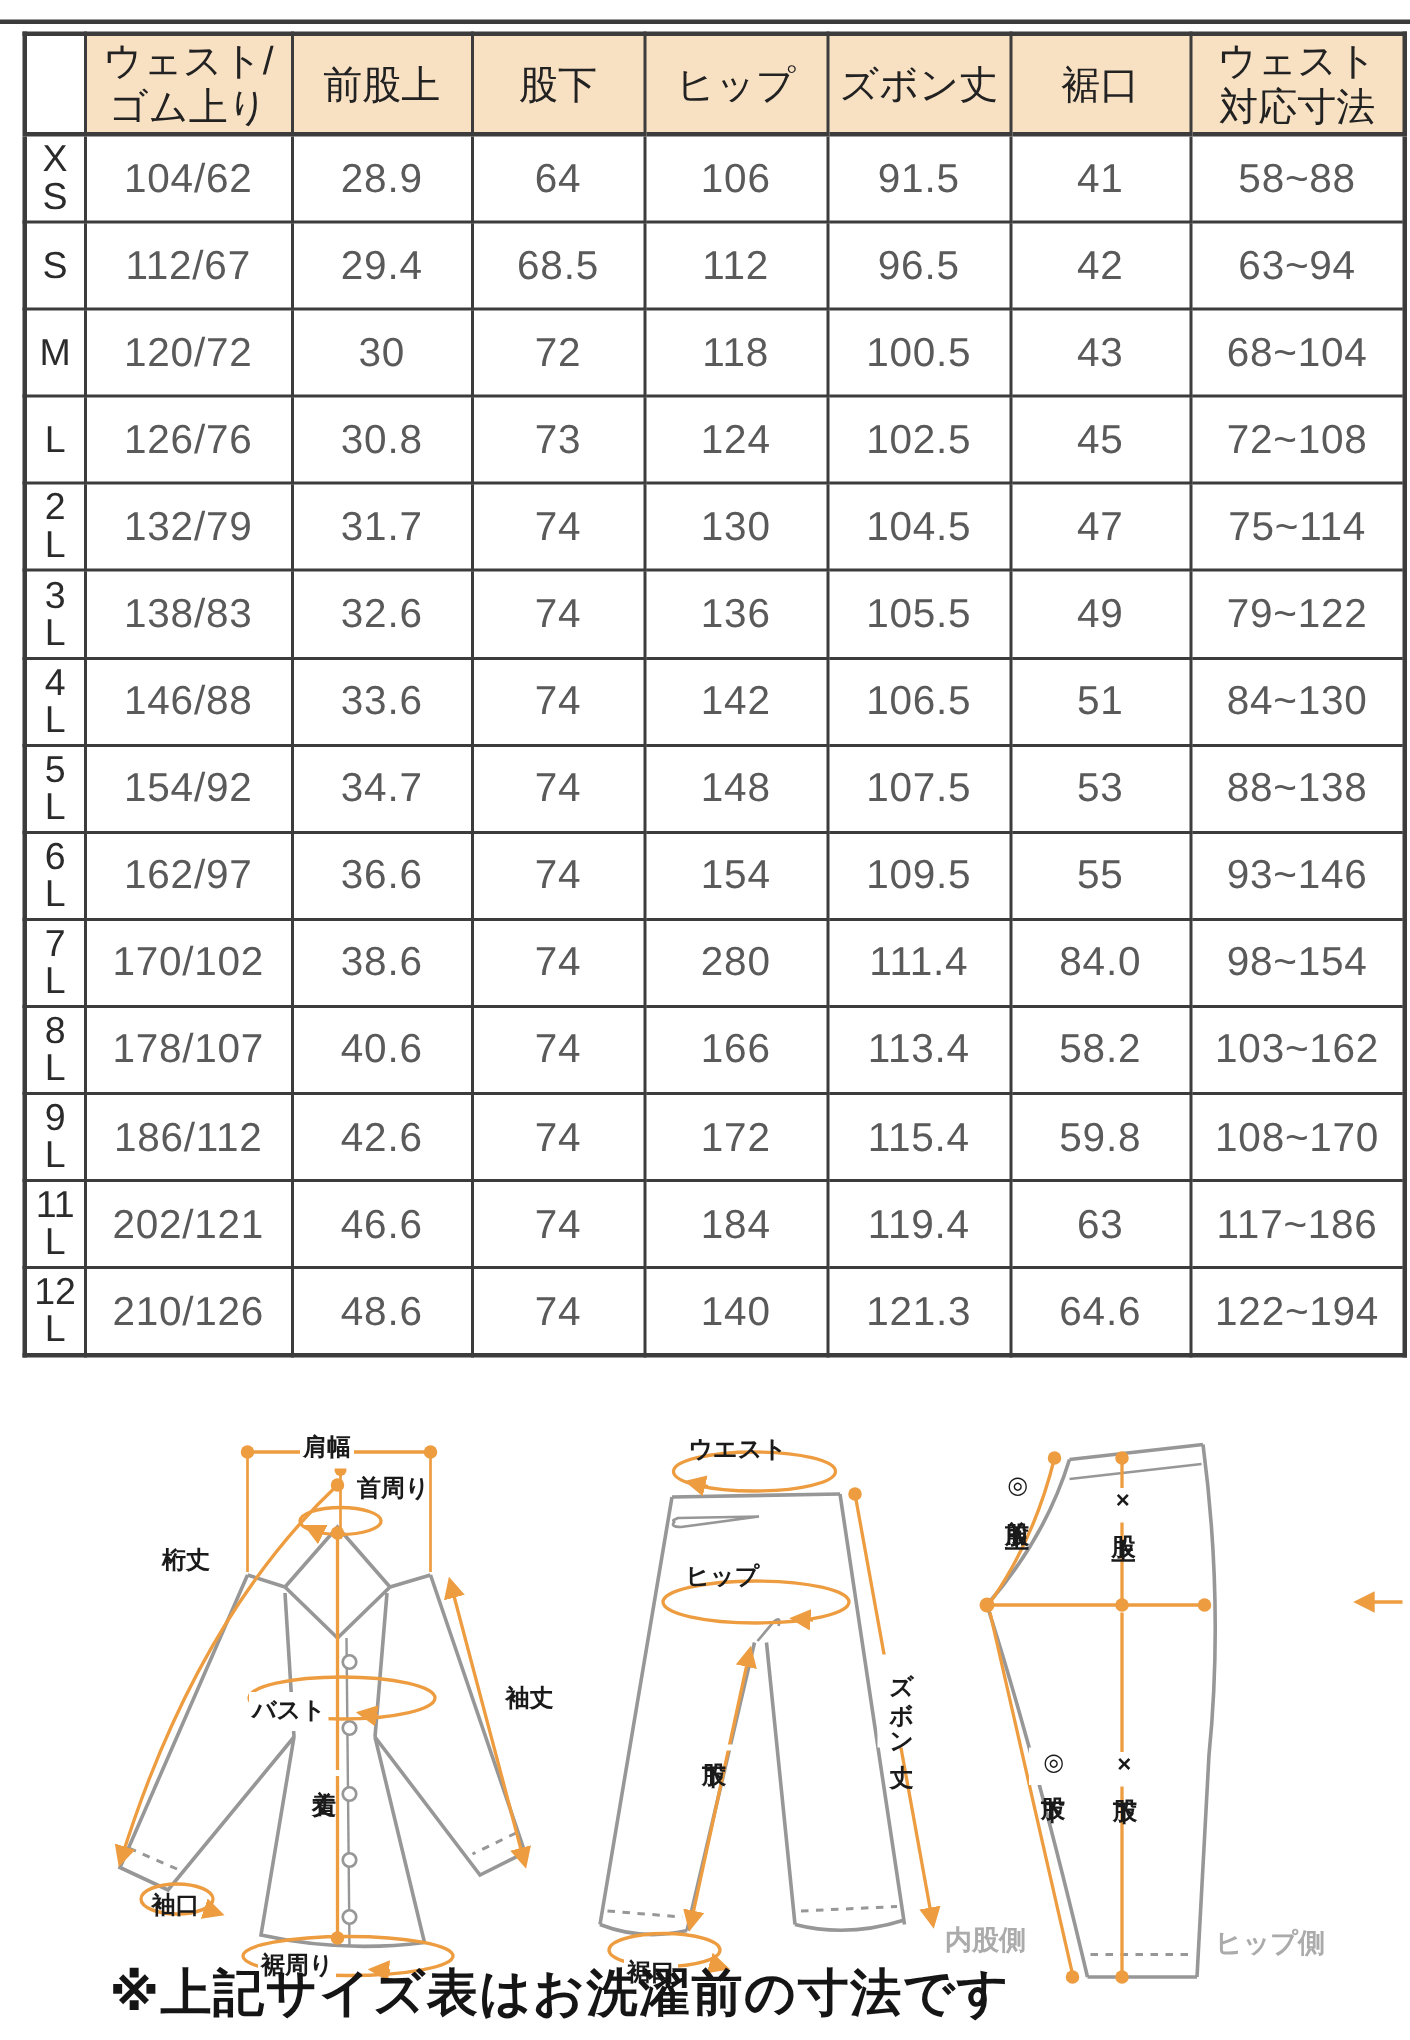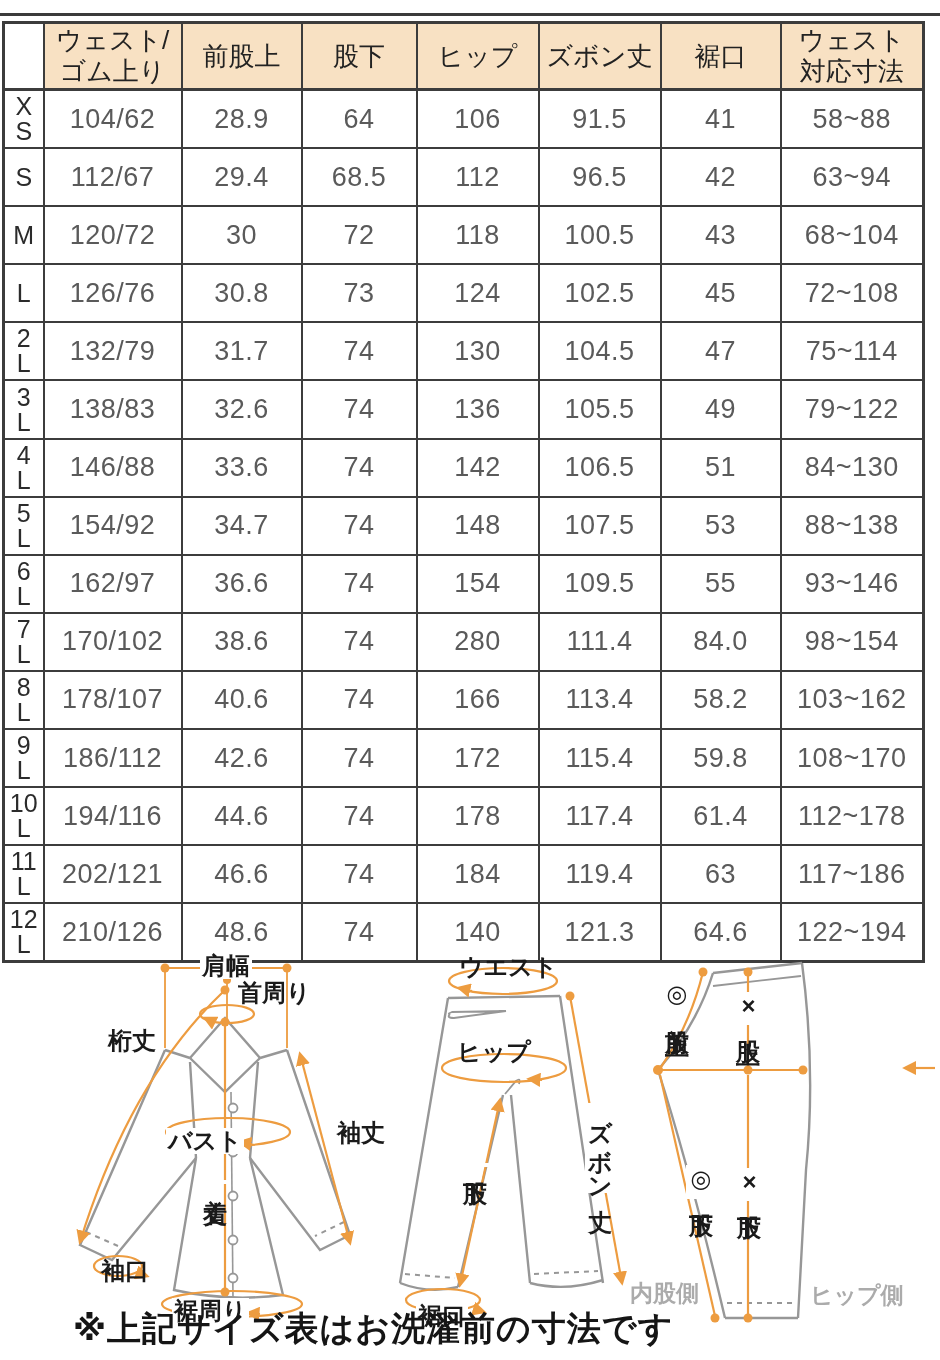--- a/index.html
+++ b/index.html
@@ -1,36 +1,36 @@
 <!DOCTYPE html>
 <html><head>
 <meta charset="utf-8">
 <style>
   html,body{margin:0;padding:0;background:#fff;}
   #page{position:relative;width:940px;height:1360px;background:#fff;overflow:hidden;
         font-family:"Liberation Sans","DejaVu Sans",sans-serif;}
   
   .top-rule{position:absolute;left:0;top:13px;width:940px;height:3px;background:#3b3b3b;}
   
-  .size-table-wrap{position:absolute;left:2px;top:21px;width:920px;}
+  .size-table-wrap{position:absolute;left:15px;top:21px;width:920px;}
   table{border-collapse:collapse;table-layout:fixed;width:920px;border:3px solid #3c3c3c;}
   th,td{border:2px solid #3c3c3c;text-align:center;vertical-align:middle;padding:0;}
   thead th{background:#f8e1c3;height:64px;font-size:26px;font-weight:normal;color:#222;
            line-height:31px;white-space:pre-line;border-bottom:3px solid #3c3c3c;}
   thead th.corner{background:#ffffff;}
   td.size{font-size:25px;line-height:25px;color:#2b2b2b;white-space:pre-line;font-weight:normal;}
   td.val{font-size:27px;color:#5a5a5a;height:56.1px;letter-spacing:0.5px;}
   
   .diagram{position:absolute;left:0;top:930px;width:940px;height:430px;}
   .diagram svg{position:absolute;left:0;top:0;}
-  .dlabel{position:absolute;font-size:24px;font-weight:bold;color:#1a1a1a;line-height:26px;
+  .dlabel{position:absolute;font-size:16px;font-weight:bold;color:#1a1a1a;line-height:26px;
           white-space:nowrap;z-index:3;}
   .dlabel.bgw{background:#fff;padding:0 2px;}
   .vlabel{writing-mode:vertical-rl;text-orientation:upright;letter-spacing:2px;white-space:nowrap;}
-  .graylbl{color:#ababab;font-size:23px;font-weight:bold;}
+  .graylbl{color:#ababab;font-size:18px;font-weight:bold;}
   .note{position:absolute;left:73px;top:1306px;font-size:34px;font-weight:bold;color:#151515;
         letter-spacing:1px;z-index:4;}
   .oline{stroke:#ed9c40;stroke-width:2.2;fill:none;}
   .othin{stroke:#ed9c40;stroke-width:1.8;fill:none;}
   .gline{stroke:#979797;stroke-width:2.4;fill:none;}
   .gdash{stroke:#979797;stroke-width:2;fill:none;stroke-dasharray:5,5;}
   .odot{fill:#ed9c40;stroke:none;}
   .btn{fill:#fff;stroke:#979797;stroke-width:1.8;}
 </style>
 </head>
@@ -189,31 +189,20 @@
 L</td>
       <td class="val">186/112</td>
       <td class="val">42.6</td>
       <td class="val">74</td>
       <td class="val">172</td>
       <td class="val">115.4</td>
       <td class="val">59.8</td>
       <td class="val">108~170</td>
     </tr>
           <tr>
-      <td class="size">10
-L</td>
-      <td class="val">194/116</td>
-      <td class="val">44.6</td>
-      <td class="val">74</td>
-      <td class="val">178</td>
-      <td class="val">117.4</td>
-      <td class="val">61.4</td>
-      <td class="val">112~178</td>
-    </tr>
-          <tr>
       <td class="size">11
 L</td>
       <td class="val">202/121</td>
       <td class="val">46.6</td>
       <td class="val">74</td>
       <td class="val">184</td>
       <td class="val">119.4</td>
       <td class="val">63</td>
       <td class="val">117~186</td>
     </tr>

